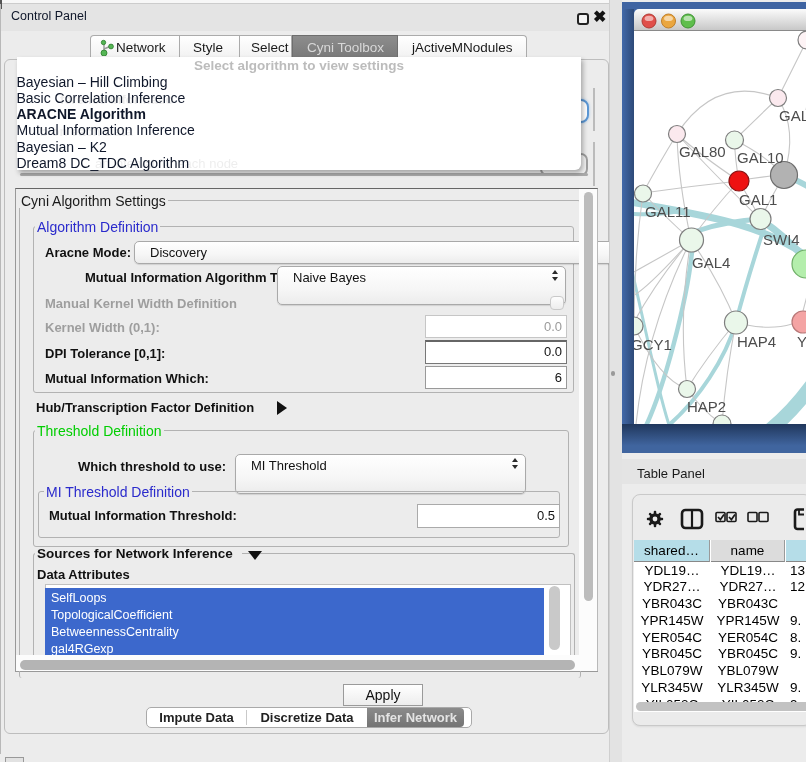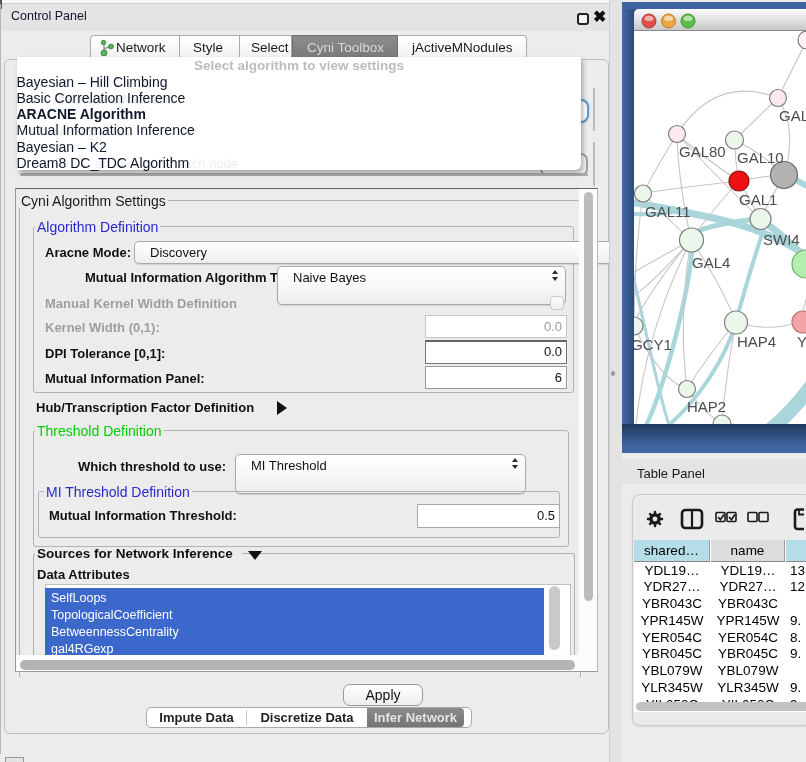--- a/index.html
+++ b/index.html
@@ -91,21 +91,21 @@
 
 <div class="blbl" style="left:45px;top:296px;color:#9e9e9e;">Manual Kernel Width Definition</div>
 <div class="abs" style="left:550px;top:296px;width:14px;height:14px;border:1.5px solid #c9c9c9;border-radius:4px;background:linear-gradient(#fdfdfd,#ededed);"></div>
 
 <div class="blbl" style="left:45px;top:320px;color:#9e9e9e;">Kernel Width (0,1):</div>
 <div class="tfield" style="left:425px;top:315px;width:142px;height:23px;border:1px solid #c6c6c6;color:#9b9b9b;line-height:21px;">0.0</div>
 
 <div class="blbl" style="left:45px;top:346px;">DPI Tolerance [0,1]:</div>
 <div class="tfield" style="left:425px;top:340px;width:142px;height:24px;border:1px solid #777;border-top:2px solid #666;color:#111;line-height:20px;">0.0</div>
 
-<div class="blbl" style="left:45px;top:371px;">Mutual Information Panel:</div>
+<div class="blbl" style="left:45px;top:371px;">Mutual Information Which:</div>
 <div class="tfield" style="left:425px;top:366px;width:142px;height:23px;border:1px solid #999;color:#111;line-height:21px;">6</div>
 
 <div class="blbl" style="left:36px;top:400px;font-size:13px;">Hub/Transcription Factor Definition</div>
 <div class="abs" style="left:277px;top:401px;width:0;height:0;border-top:7px solid transparent;border-bottom:7px solid transparent;border-left:10px solid #111;"></div>
 
 <div class="fs" style="left:33px;top:430px;width:536px;height:117px;"></div>
 <div class="fstitle" style="left:35px;top:424px;color:#00ce00;">Threshold Definition</div>
 
 <div class="blbl" style="left:78px;top:459px;">Which threshold to use:</div>
 <div class="combo" style="left:235px;top:454px;width:291px;height:40px;">
@@ -130,21 +130,21 @@
 <div class="abs" style="left:45px;top:588px;width:499px;height:68px;background:#3c68cc;"></div>
 <div class="abs" style="left:51px;top:589.5px;font-size:12.5px;color:#fff;line-height:17px;">SelfLoops<br>TopologicalCoefficient<br>BetweennessCentrality<br>gal4RGexp</div>
 <div class="abs" style="left:549px;top:586px;width:11px;height:64px;background:#c9c9c9;border-radius:5.5px;"></div>
 
 <div class="abs" style="left:16px;top:655px;width:575px;height:16px;background:#fcfcfc;"></div>
 <div class="abs" style="left:20px;top:660px;width:555px;height:10px;background:#b4b4b4;border-radius:5px;"></div>
 
 <div class="abs" style="left:579px;top:189px;width:19px;height:482px;background:#fcfcfc;border-right:1px solid #b9b9b9;"></div>
 <div class="abs" style="left:584px;top:192px;width:9px;height:409px;background:#bcbcbc;border-radius:4.5px;"></div>
 
-<div class="abs" style="left:343px;top:684px;width:80px;height:22px;border:1px solid #9a9a9a;border-radius:7px;background:linear-gradient(#ffffff,#ededed);font-size:14px;color:#111;text-align:center;line-height:20px;">Apply</div>
+<div class="abs" style="left:343px;top:684px;width:80px;height:22px;border:1px solid #9a9a9a;border-radius:0;background:linear-gradient(#ffffff,#ededed);font-size:14px;color:#111;text-align:center;line-height:20px;">Apply</div>
 
 <div class="abs" style="left:146px;top:707px;width:326px;height:21px;border:1px solid #a9a9a9;border-radius:5px;background:#fff;font-size:13px;font-weight:bold;color:#222;">
   <div class="abs" style="left:0;top:0;width:99px;height:19px;text-align:center;line-height:19px;">Impute Data</div>
   <div class="abs" style="left:99px;top:2px;width:1px;height:15px;background:#c9c9c9;"></div>
   <div class="abs" style="left:100px;top:0;width:120px;height:19px;text-align:center;line-height:19px;">Discretize Data</div>
   <div class="abs" style="left:220px;top:0;width:97px;height:19px;background:linear-gradient(#8b8b8b,#747474);border-radius:0 4px 4px 0;color:#e4e4e4;text-align:center;line-height:19px;">Infer Network</div>
 </div>
 
 <div class="abs" style="left:17px;top:57px;width:564px;height:113px;background:#fff;box-shadow:2px 3px 5px rgba(0,0,0,0.30);border-radius:0 0 6px 0;z-index:50;"></div>
 <div class="abs" style="left:17px;top:58px;width:564px;font-size:13.5px;font-weight:bold;color:#bcbcbc;text-align:center;z-index:51;">Select algorithm to view settings</div>

